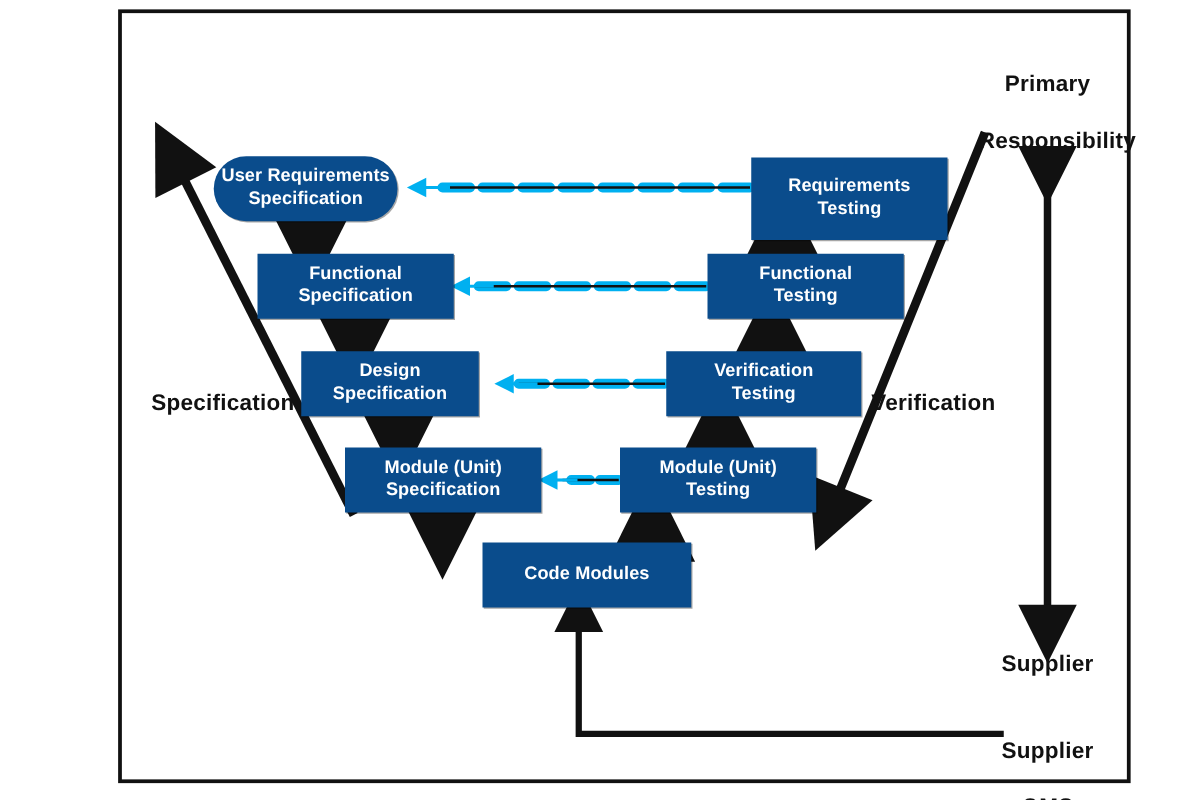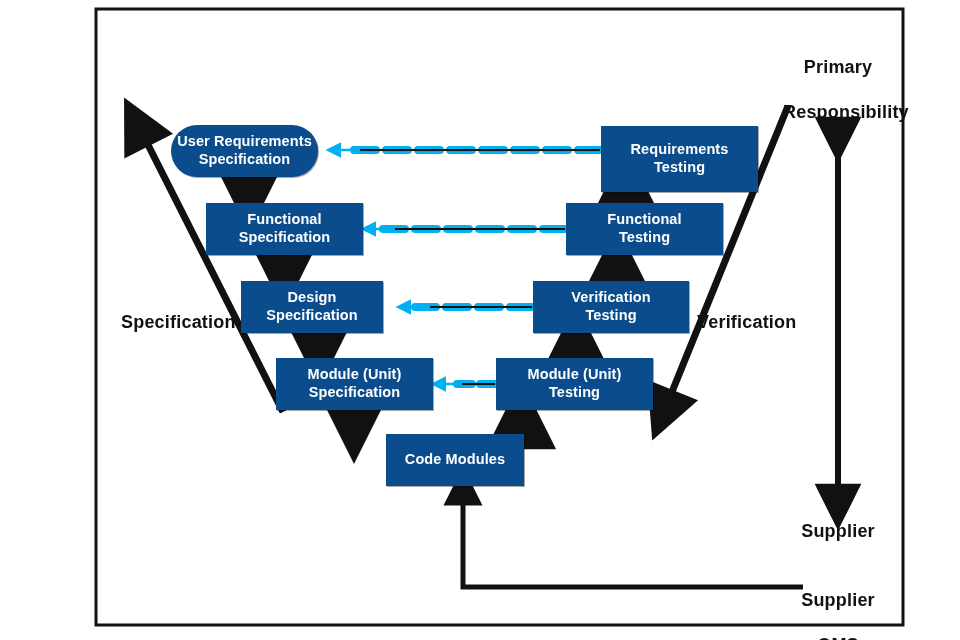--- a/index.html
+++ b/index.html
@@ -157,21 +157,21 @@
     </div>
   </div>
 
   <div class="node" style="left:496px;top:358px;width:157px;height:52px;">
     <div>
       <span>Module (Unit)</span>
       <span>Testing</span>
     </div>
   </div>
 
-  <div class="node" style="left:386px;top:434px;width:138px;height:52px;">
+  <div class="node" style="left:386px;top:434px;width:167px;height:52px;">
     <div>
       <span>Code Modules</span>
     </div>
   </div>
 
   <div class="lbl wide" style="left:121px;top:311px;">Specification</div>
 
   <div class="lbl wide" style="left:697px;top:311px;">Verification</div>
 
   <div class="lbl" style="left:783px;top:33px;width:110px;">

